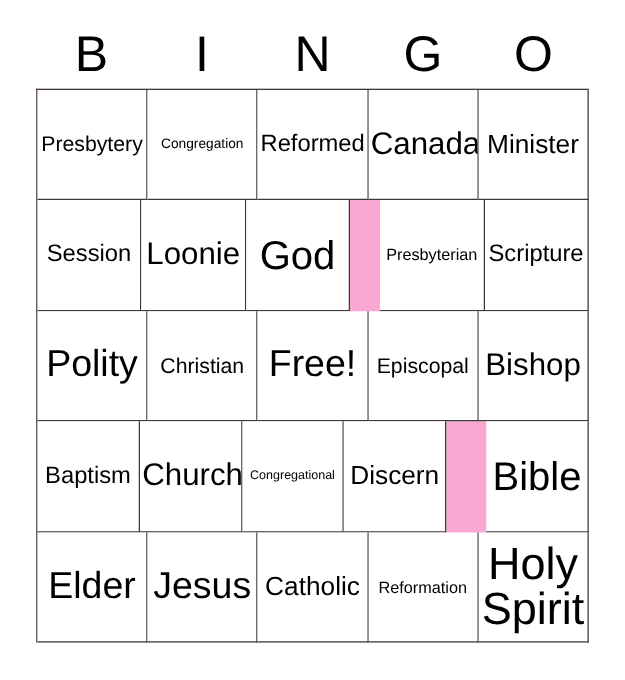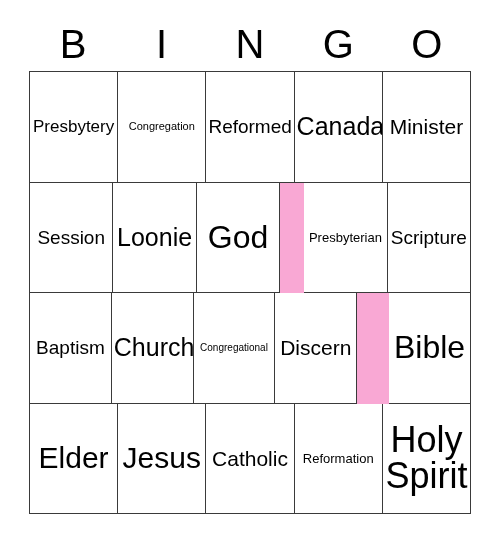--- a/index.html
+++ b/index.html
@@ -144,20 +144,37 @@
           <span class="cell-text fs-h2" data-size="card.cells.1.2.size">God</span>
         </div>
       <div class="bingo-cell" style="border-right-color: rgb(58, 58, 58); border-bottom-color: rgb(58, 58, 58); background: rgb(255, 255, 255); margin-left: 24px;">
           <span class="cell-text fs-s" data-size="card.cells.1.3.size">Presbyterian</span>
         </div>
       <div class="bingo-cell" style="border-right-color: rgb(58, 58, 58); border-bottom-color: rgb(58, 58, 58); background: rgb(255, 255, 255);">
           <span class="cell-text fs-ml" data-size="card.cells.1.4.size">Scripture</span>
         </div>
     </div>
 
+    <div class="bingo-row">
+      <div class="bingo-cell" style="border-right-color: rgb(58, 58, 58); border-bottom-color: rgb(58, 58, 58); background: rgb(255, 255, 255);">
+          <span class="cell-text fs-h1" data-size="card.cells.2.0.size">Polity</span>
+        </div>
+      <div class="bingo-cell" style="border-right-color: rgb(58, 58, 58); border-bottom-color: rgb(58, 58, 58); background: rgb(255, 255, 255);">
+          <span class="cell-text fs-m" data-size="card.cells.2.1.size">Christian</span>
+        </div>
+      <div class="bingo-cell" style="border-right-color: rgb(58, 58, 58); border-bottom-color: rgb(58, 58, 58); background: rgb(255, 255, 255);">
+          <span class="cell-text fs-h1" data-size="card.cells.2.2.size">Free!</span>
+        </div>
+      <div class="bingo-cell" style="border-right-color: rgb(58, 58, 58); border-bottom-color: rgb(58, 58, 58); background: rgb(255, 255, 255);">
+          <span class="cell-text fs-m" data-size="card.cells.2.3.size">Episcopal</span>
+        </div>
+      <div class="bingo-cell" style="border-right-color: rgb(58, 58, 58); border-bottom-color: rgb(58, 58, 58); background: rgb(255, 255, 255);">
+          <span class="cell-text fs-xl" data-size="card.cells.2.4.size">Bishop</span>
+        </div>
+    </div>
 
     <div class="bingo-row">
       <div class="bingo-cell" style="border-right-color: rgb(58, 58, 58); border-bottom-color: rgb(58, 58, 58); background: rgb(255, 255, 255);">
           <span class="cell-text fs-ml" data-size="card.cells.3.0.size">Baptism</span>
         </div>
       <div class="bingo-cell" style="border-right-color: rgb(58, 58, 58); border-bottom-color: rgb(58, 58, 58); background: rgb(255, 255, 255);">
           <span class="cell-text fs-xl" data-size="card.cells.3.1.size">Church</span>
         </div>
       <div class="bingo-cell" style="border-right-color: rgb(58, 58, 58); border-bottom-color: rgb(58, 58, 58); background: rgb(255, 255, 255);">
           <span class="cell-text fs-xxs" data-size="card.cells.3.2.size">Congregational</span>

